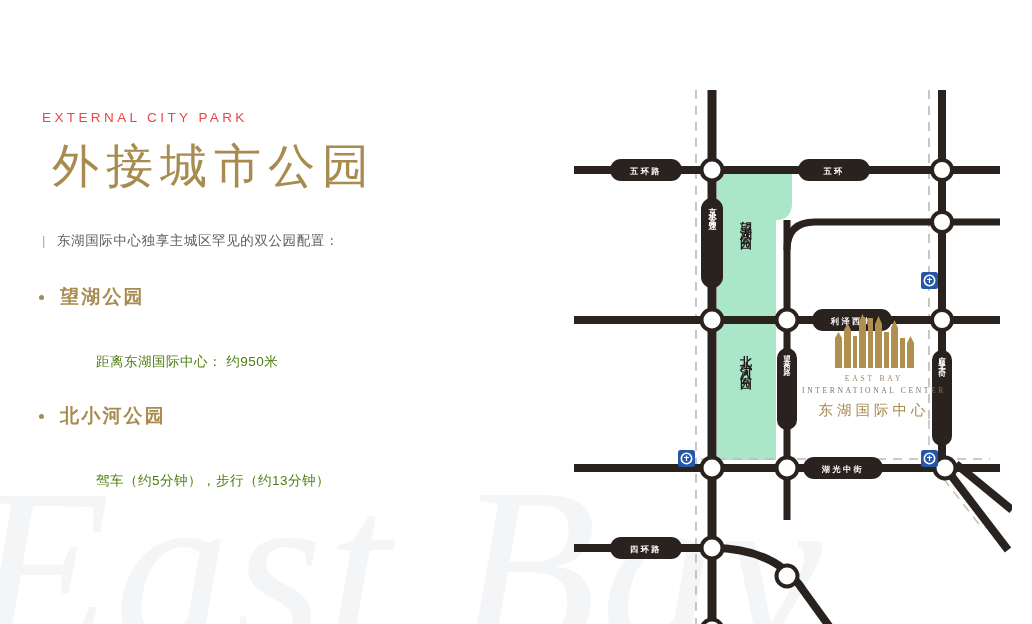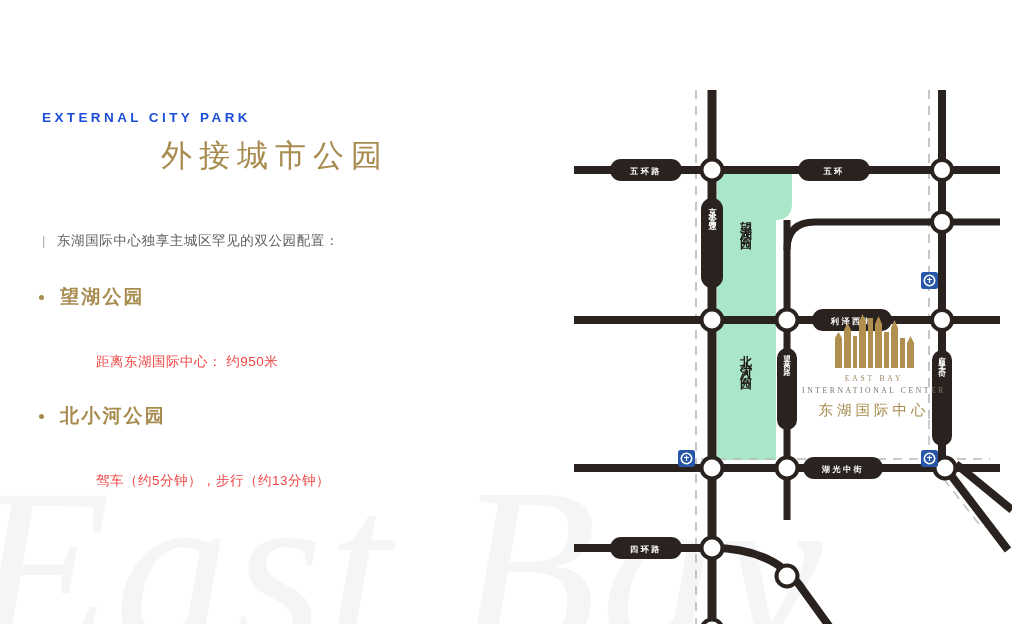--- a/index.html
+++ b/index.html
@@ -37,32 +37,31 @@
   
   .left-col {
     position: absolute;
     left: 40px;
     top: 110px;
     width: 470px;
   }
   .eyebrow {
     font-size: 13.5px;
     letter-spacing: 3.4px;
-    color: #1d4ed8;
-    font-weight: 700;
+    color: #ef4444;
+    font-weight: 400;
     margin: 0 0 10px 2px;
   }
   .headline {
-    font-size: 31px;
+    font-size: 47px;
     letter-spacing: 7px;
     color: #a78b4f;
     font-weight: 400;
     margin: 12px;
     line-height: 1.25;
-    text-align: center;
   }
 
   .intro {
     position: absolute;
     left: 42px;
     top: 232px;
     display: flex;
     align-items: baseline;
     gap: 11px;
     font-size: 13.5px;
@@ -98,21 +97,21 @@
   }
   .park-name {
     font-size: 19px;
     letter-spacing: 2.2px;
     color: #a78b4f;
     font-weight: 700;
   }
   .park-line {
     margin-left: 60px;
     font-size: 13.5px;
-    color: #ef4444;
+    color: #4d7c0f;
     letter-spacing: 0.5px;
     margin-bottom: 14px;
     margin-top: 43px;
   }
 
   
   .map-wrap {
     position: absolute;
     left: 560px;
     top: 60px;

